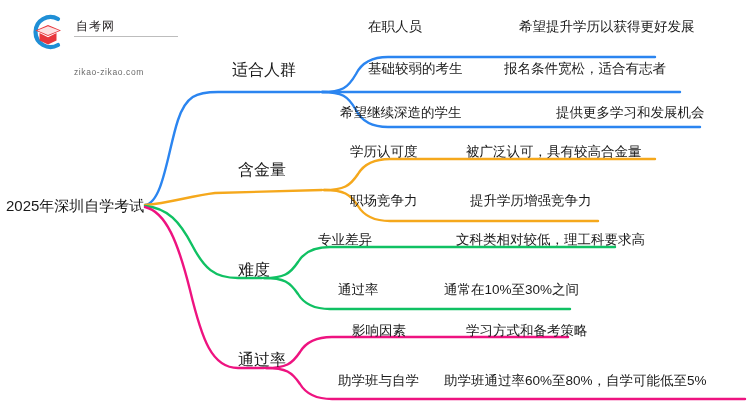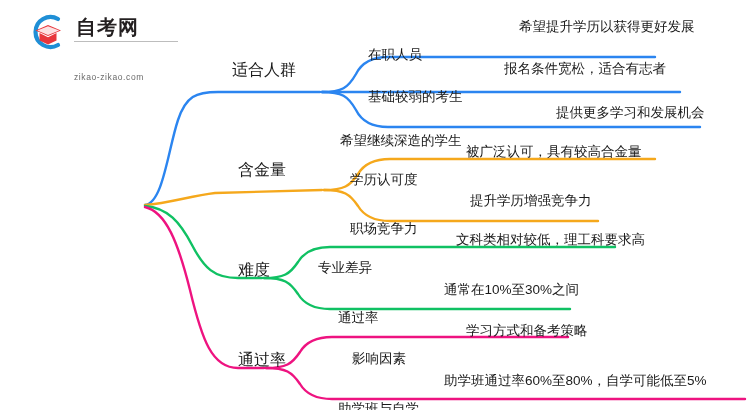--- a/index.html
+++ b/index.html
@@ -41,22 +41,22 @@
     height: 40px;
     flex: 0 0 40px;
   }
   .logo-text-block {
     display: flex;
     flex-direction: column;
     justify-content: center;
     padding-top: 2px;
   }
   .logo-cn {
-    font-size: 20px;
-    font-weight: bold;
+    font-size: 12px;
+    font-weight: normal;
     color: #231f20;
     letter-spacing: 1px;
     line-height: 1.1;
     padding-left: 2px;
     margin-top: 32px;
   }
   .logo-rule {
     height: 1px;
     background: #bdbdbd;
     margin: 3px 0 2px 0;
@@ -79,21 +79,20 @@
   }
   .node-root {
     font-size: 15px;
     font-weight: normal;
   }
   .node-l1 {
     font-size: 16px;
   }
   .node-l2 {
     font-size: 13.5px;
-    margin-top: 28px;
   }
   .node-l3 {
     font-size: 13.5px;
   }
 </style>
 </head>
 <body>
 
 <div id="root-canvas">
 
@@ -131,20 +130,21 @@
 
     <path d="M145,206 C168,208 180,222 192,245 C204,268 214,278 238,278 L262,278" fill="none" stroke="#10c163" stroke-width="2.4" stroke-linecap="round"></path>
     <path d="M264,278 C284,278 290,274 298,262 C304,252 314,247 330,247 L615,247" fill="none" stroke="#10c163" stroke-width="2.4" stroke-linecap="round"></path>
     <path d="M264,278 C284,278 290,282 298,294 C304,304 314,309 330,309 L570,309" fill="none" stroke="#10c163" stroke-width="2.4" stroke-linecap="round"></path>
 
     <path d="M145,207 C166,212 178,242 190,290 C202,340 212,368 238,368 L264,368" fill="none" stroke="#ee1380" stroke-width="2.4" stroke-linecap="round"></path>
     <path d="M266,368 C286,368 292,364 300,352 C306,342 316,337 332,337 L568,337" fill="none" stroke="#ee1380" stroke-width="2.4" stroke-linecap="round"></path>
     <path d="M266,368 C286,368 292,372 300,384 C306,394 316,399 332,399 L745,399" fill="none" stroke="#ee1380" stroke-width="2.4" stroke-linecap="round"></path>
   </svg>
 
+  <div class="node node-root" style="left:6px; top:198px;">2025年深圳自学考试</div>
 
   <div class="node node-l1" style="left:232px; top:62px;">适合人群</div>
 
   <div class="node node-l2" style="left:368px; top:20px;">在职人员</div>
   <div class="node node-l3" style="left:476px; top:20px;margin-left:43px;">希望提升学历以获得更好发展</div>
 
   <div class="node node-l2" style="left:368px; top:62px;">基础较弱的考生</div>
   <div class="node node-l3" style="left:504px; top:62px;">报名条件宽松，适合有志者</div>
 
   <div class="node node-l2" style="left:340px; top:106px;">希望继续深造的学生</div>

